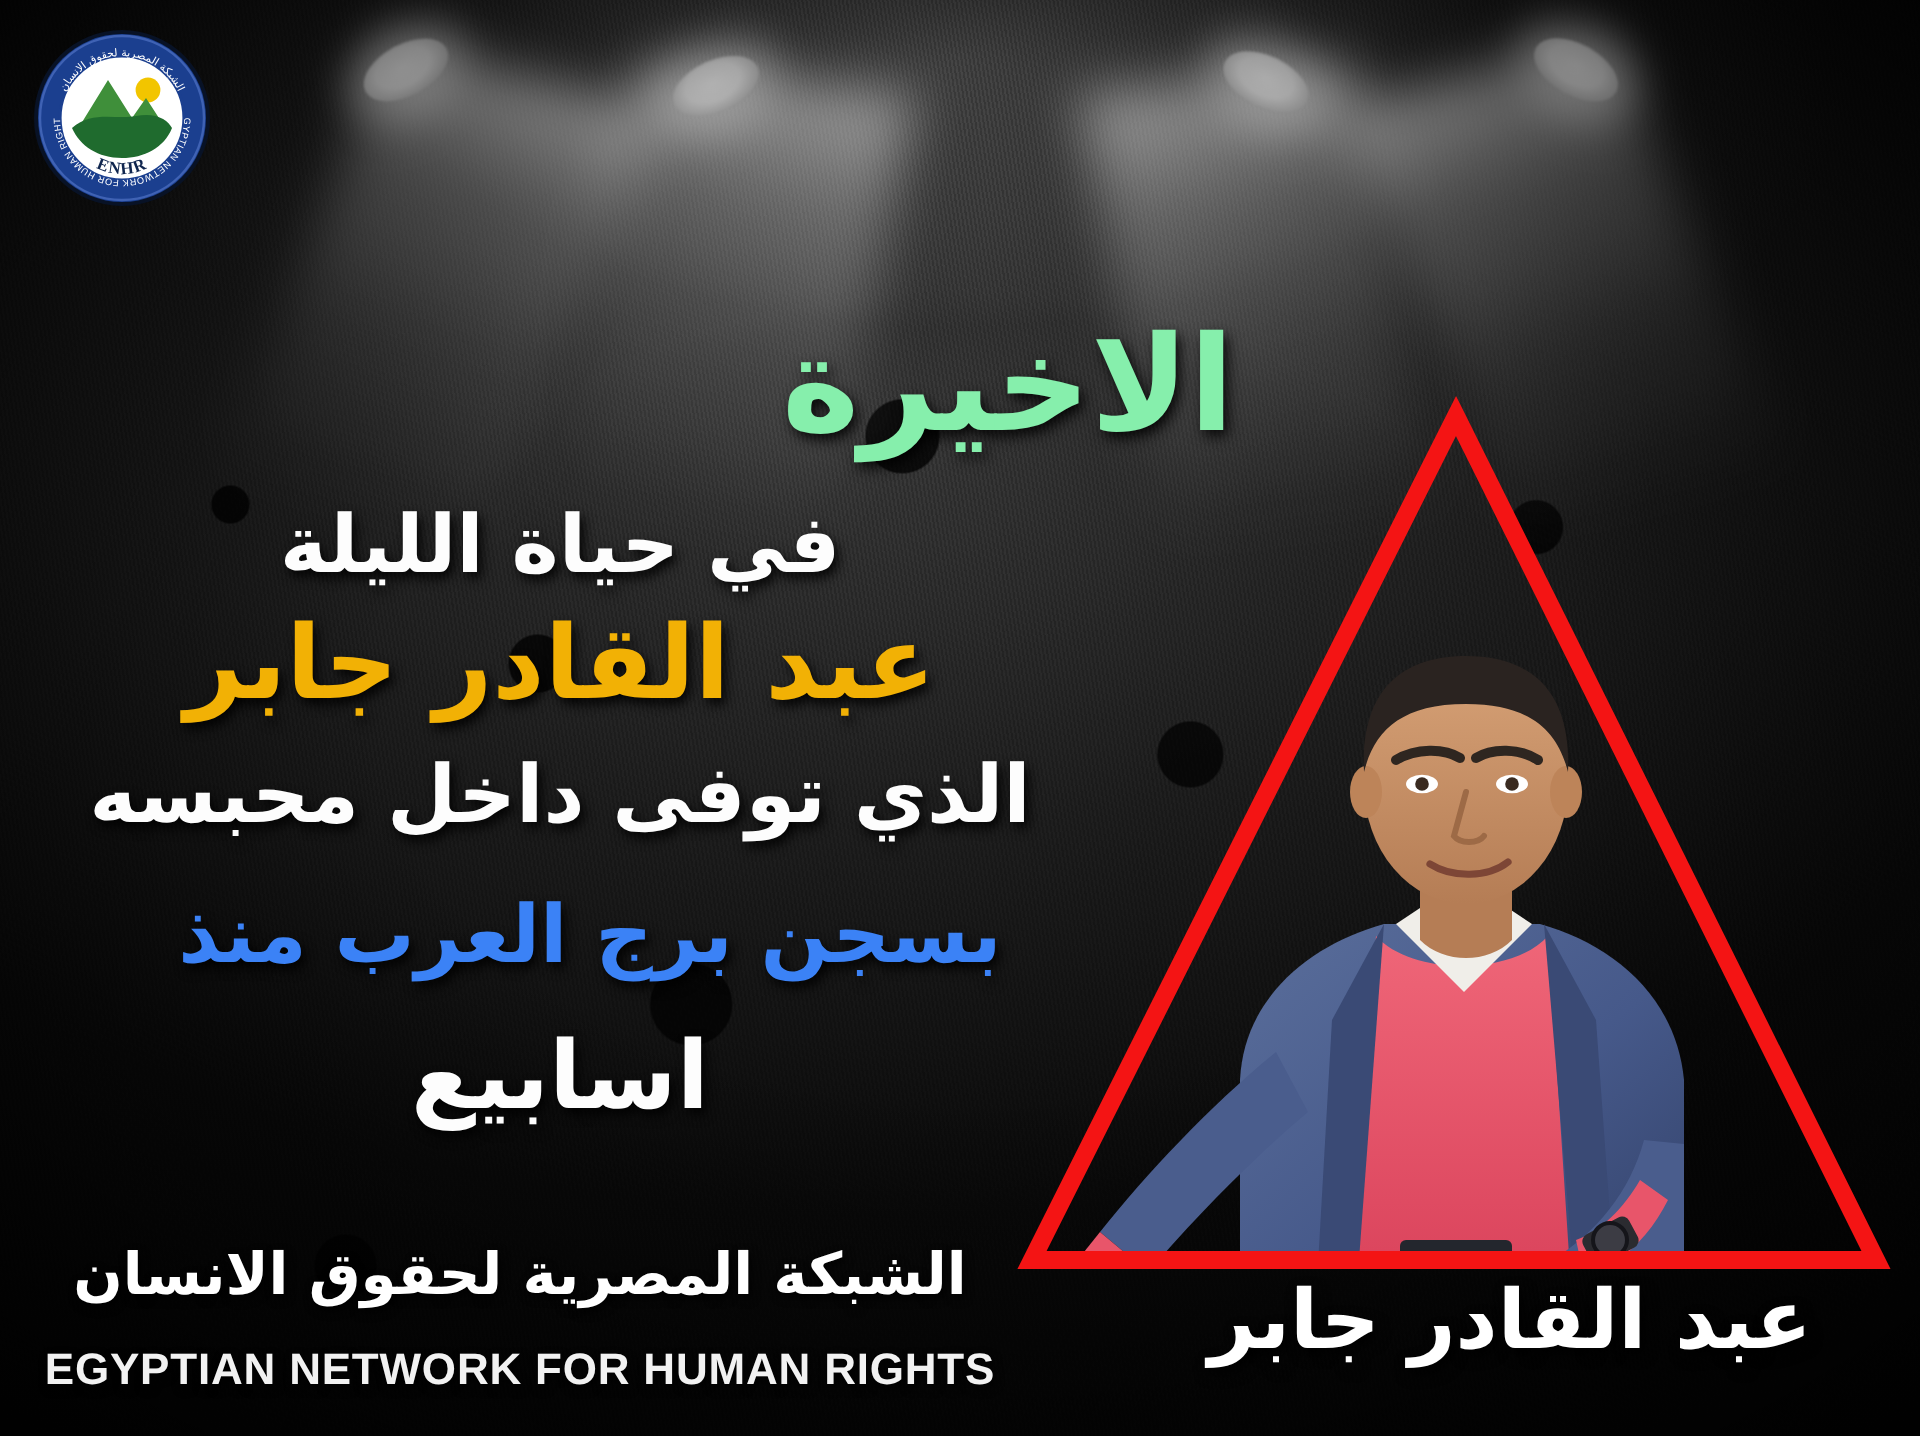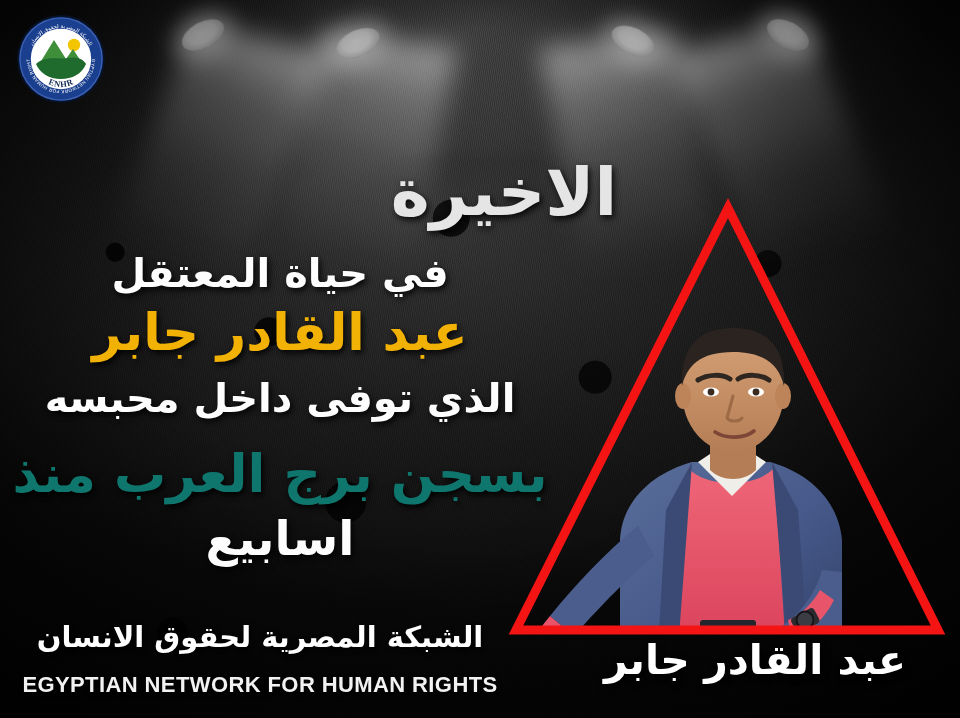--- a/index.html
+++ b/index.html
@@ -94,39 +94,39 @@
   #title-line1{
     top:72px;
     font-size:74px;
     color:#f20d0d;
     text-shadow:2px 3px 6px rgba(0,0,0,.85);
     padding-right:10px;
   }
   #title-line2{
     top:160px;
     font-size:66px;
-    color:#e5e5e5;
+    color:#86efac;
     text-shadow:2px 3px 7px rgba(0,0,0,.9);
     margin-left:48px;
   }
 
   
   .body-line{
     position:absolute;
     direction:rtl;
     text-align:center;
     font-weight:bold;
     white-space:nowrap;
     line-height:1;
     text-shadow:2px 3px 6px rgba(0,0,0,.92);
   }
   #body-l1{ left:0;  width:560px; top:253px; font-size:40px; color:#fdfdfd;}
   #body-l2{ left:0;  width:560px; top:307px; font-size:51px; color:#f2b105; letter-spacing:-1px;}
   #body-l3{ left:0;  width:560px; top:378px; font-size:40px; color:#fdfdfd;}
-  #body-l4{ left:0;  width:560px; top:448px; font-size:52px; color:#0f766e;}
+  #body-l4{ left:15px;  width:560px; top:448px; font-size:40px; color:#3b82f6;}
   #body-l5{ left:0;  width:560px; top:515px; font-size:47px; color:#fdfdfd;}
 
   
   #figure{position:absolute; left:470px; top:180px; width:490px; height:470px;}
   #figure svg{position:absolute; left:0; top:0;}
 
   
   #footer-ar{
     position:absolute; left:0; width:520px; top:620px;
     direction:rtl; text-align:center;
@@ -195,21 +195,21 @@
       <g transform="rotate(180 45 45)">
         <text font-family="'Liberation Sans',sans-serif" font-size="4.6" fill="#ffffff" letter-spacing="0.25">
           <textPath href="#arcTop" startOffset="50%" text-anchor="middle">EGYPTIAN NETWORK FOR HUMAN RIGHTS</textPath>
         </text>
       </g>
     </svg>
   </div>
 
   <div class="headline" id="title-line2">الاخيرة</div>
 
-  <div class="body-line" id="body-l1">في حياة المعتقل</div>
+  <div class="body-line" id="body-l1">في حياة الليلة</div>
   <div class="body-line" id="body-l2">عبد القادر جابر</div>
   <div class="body-line" id="body-l3">الذي توفى داخل محبسه</div>
   <div class="body-line" id="body-l4">بسجن برج العرب منذ</div>
   <div class="body-line" id="body-l5">اسابيع</div>
 
   <div id="figure">
 
     <svg width="490" height="470" viewBox="0 0 490 470" aria-hidden="true">
       <defs>
         <clipPath id="triClip">

